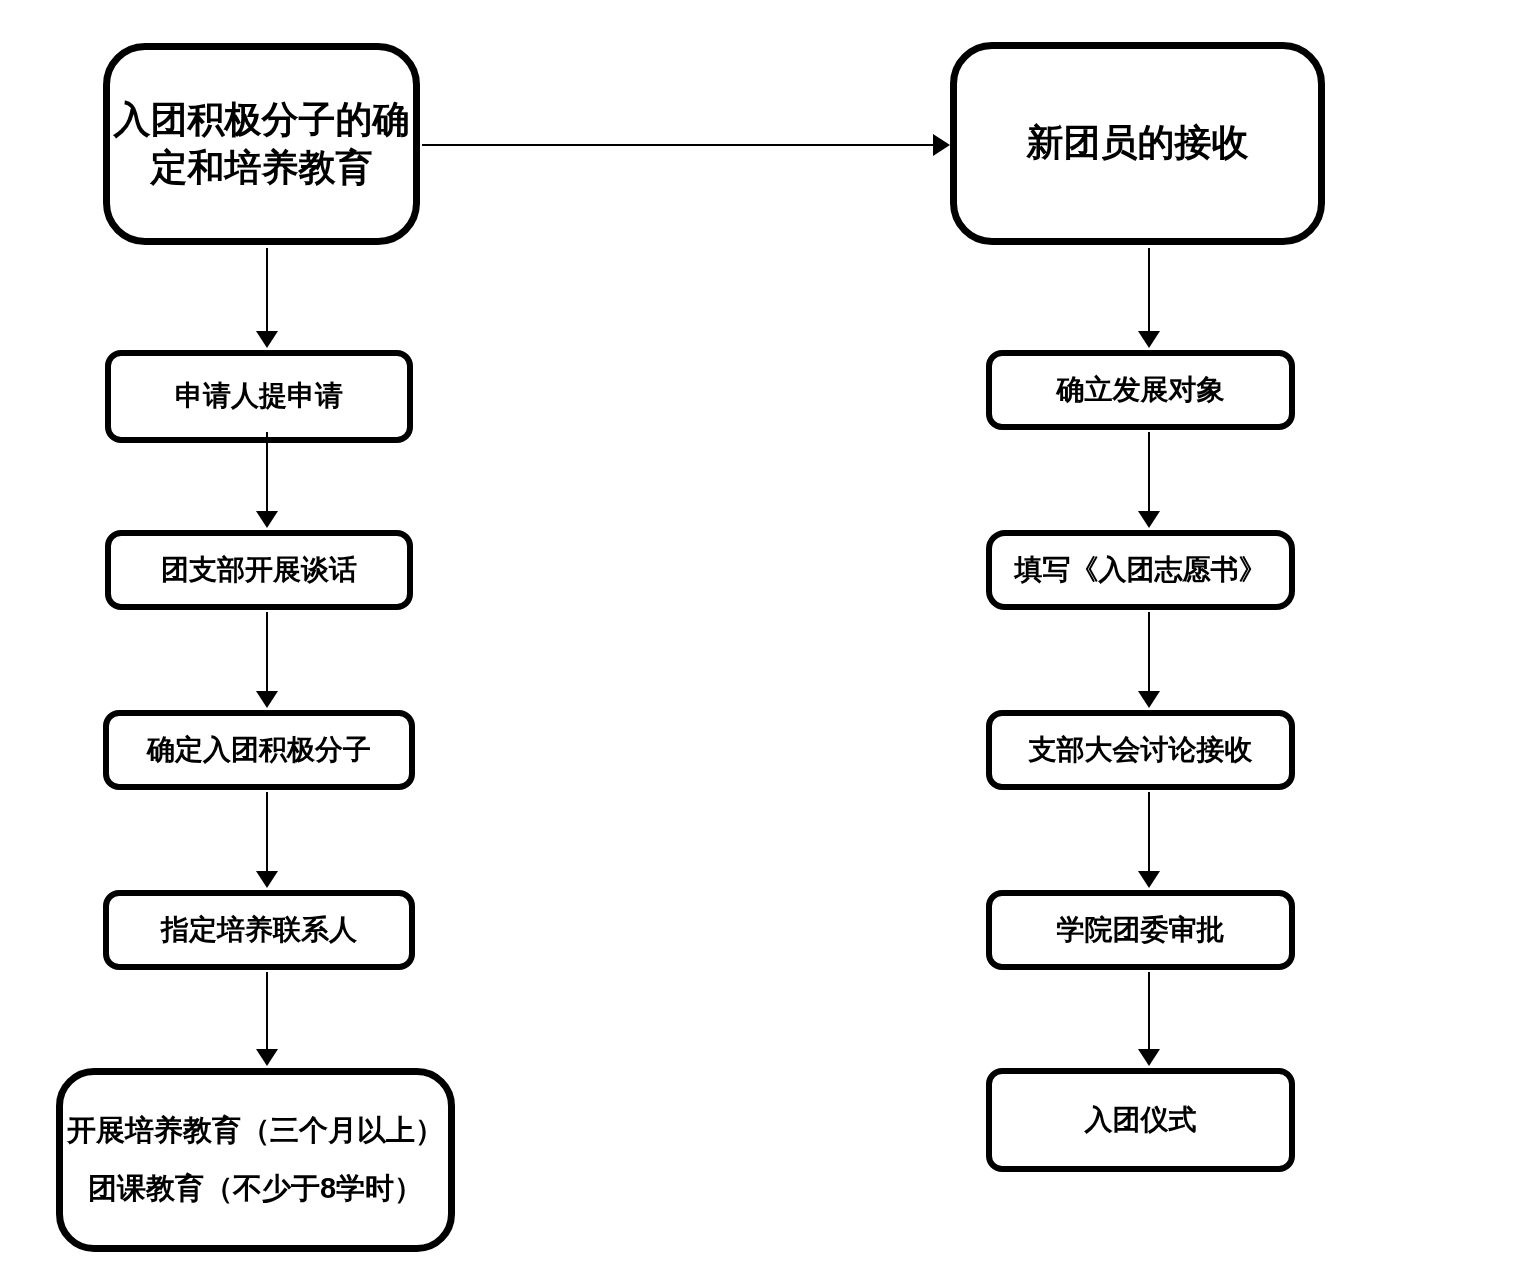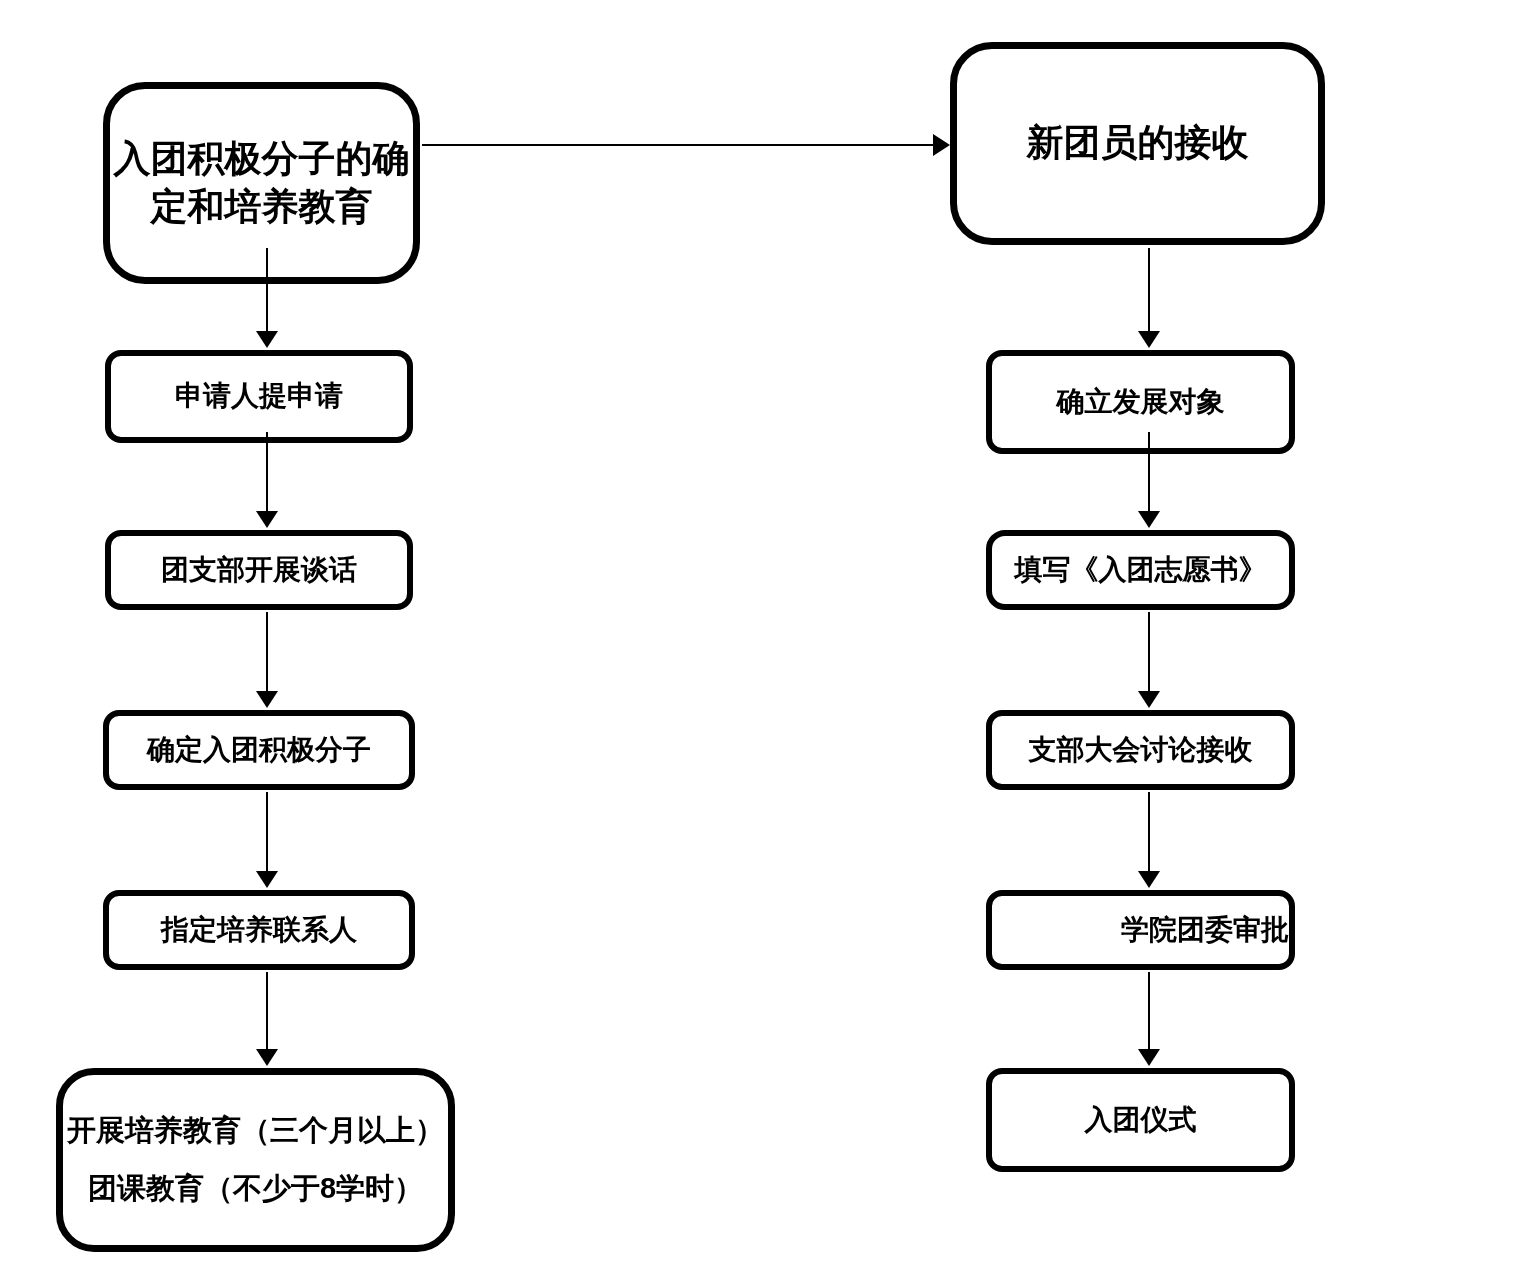--- a/index.html
+++ b/index.html
@@ -85,32 +85,32 @@
     position: absolute;
     right: 0;
     top: 0;
     width: 0;
     height: 0;
     border-top: 11px solid transparent;
     border-bottom: 11px solid transparent;
     border-left: 17px solid #000000;
   }
   
-  .l-header { left: 103px; top: 43px;  width: 317px; height: 202px; margin-top: 39px; }
+  .l-header { left: 103px; top: 43px;  width: 317px; height: 202px; }
   .l-step0  { left: 105px; top: 350px; width: 308px; height: 93px; }
   .l-step1  { left: 105px; top: 530px; width: 308px; height: 80px; }
   .l-step2  { left: 103px; top: 710px; width: 312px; height: 80px; }
   .l-step3  { left: 103px; top: 890px; width: 312px; height: 80px; }
   .l-footer { left: 56px;  top: 1068px; width: 399px; height: 184px; }
   
   .r-header { left: 950px; top: 42px;  width: 375px; height: 203px; }
-  .r-step0  { left: 986px; top: 350px; width: 309px; height: 104px; }
+  .r-step0  { left: 986px; top: 350px; width: 309px; height: 80px; }
   .r-step1  { left: 986px; top: 530px; width: 309px; height: 80px; border-radius: 19px; }
   .r-step2  { left: 986px; top: 710px; width: 309px; height: 80px; }
-  .r-step3  { left: 986px; top: 890px; width: 309px; height: 80px; align-items: flex-end; }
+  .r-step3  { left: 986px; top: 890px; width: 309px; height: 80px; }
   .r-step4  { left: 986px; top: 1068px; width: 309px; height: 104px; }
   
   .la0 { left: 256px; top: 248px; height: 100px; }
   .la1 { left: 256px; top: 432px; height: 96px; }
   .la2 { left: 256px; top: 612px; height: 96px; }
   .la3 { left: 256px; top: 792px; height: 96px; }
   .la4 { left: 256px; top: 972px; height: 94px; }
   
   .ra0 { left: 1138px; top: 248px; height: 100px; }
   .ra1 { left: 1138px; top: 432px; height: 96px; }

